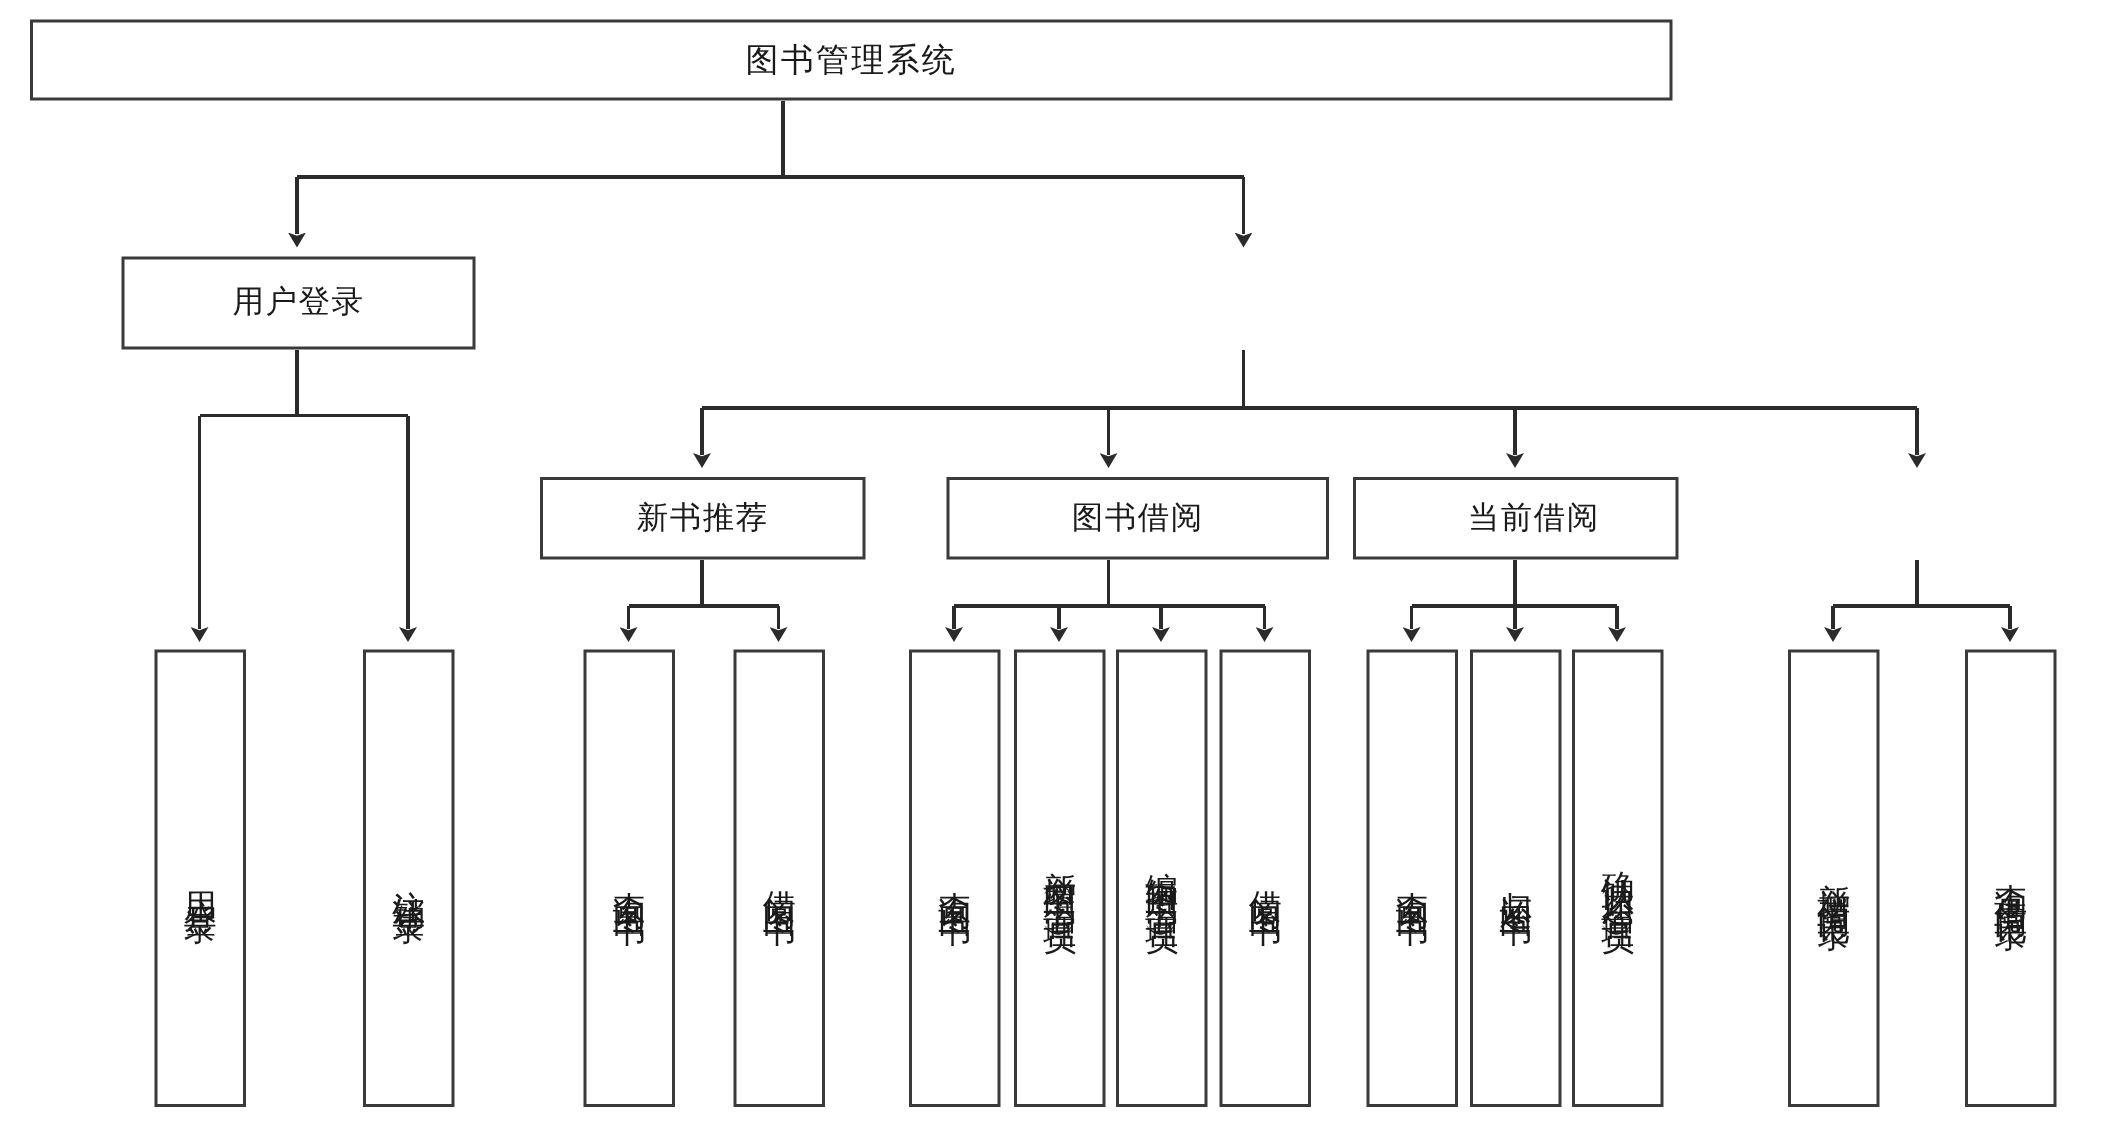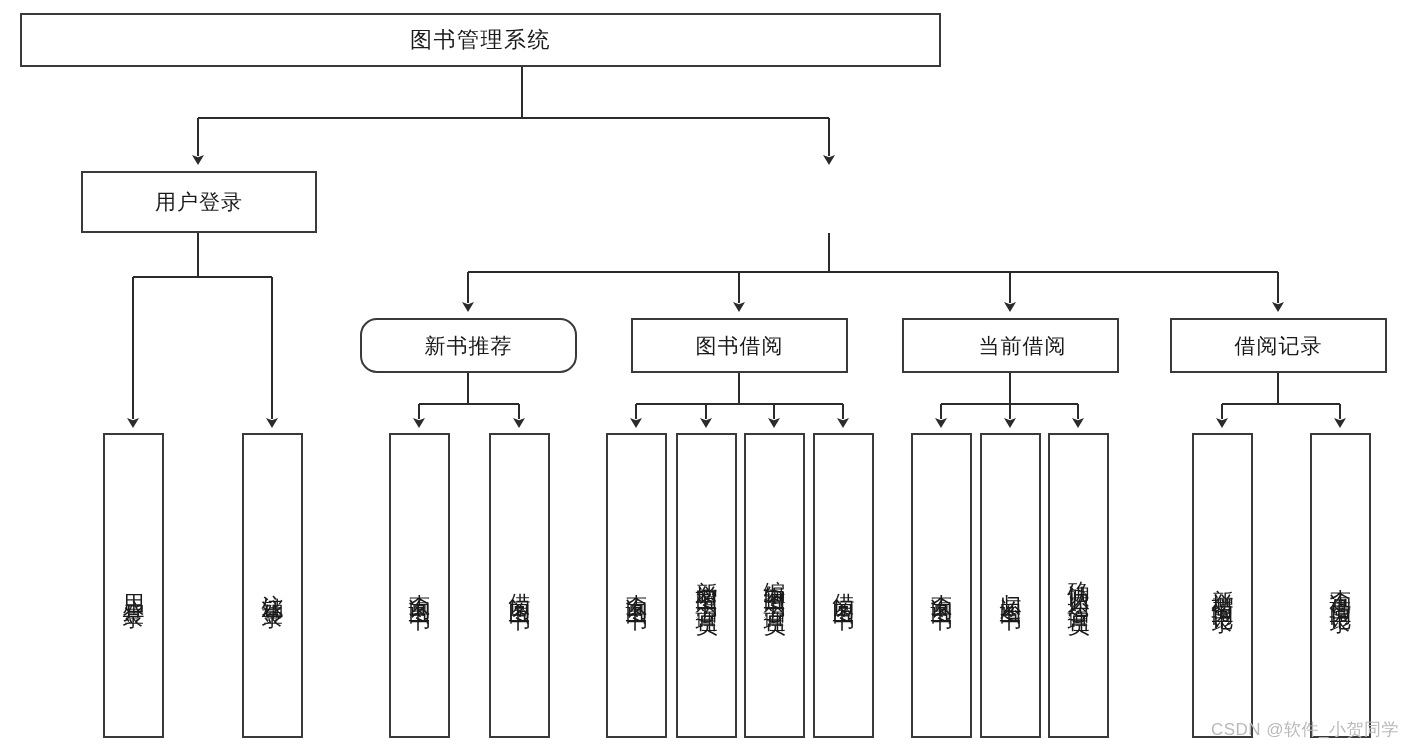--- a/index.html
+++ b/index.html
@@ -116,44 +116,41 @@
       <path d="M1010,404 L1010,419" marker-end="url(#arrow)"></path>
       <path d="M1078,404 L1078,419" marker-end="url(#arrow)"></path>
 
       <path d="M1278,373 L1278,404"></path>
       <path d="M1222,404 L1340,404"></path>
       <path d="M1222,404 L1222,419" marker-end="url(#arrow)"></path>
       <path d="M1340,404 L1340,419" marker-end="url(#arrow)"></path>
     </g>
   </svg>
 
-  <div class="node title" style="left:20px; top:13px; width:921px; height:54px;">
+  <div class="node title" style="left:20px; top:13px; width:1095px; height:54px;">
     <span>图书管理系统</span>
   </div>
 
   <div class="node h" style="left:81px; top:171px; width:236px; height:62px;">
     <span>用户登录</span>
   </div>
 
 
-  <div class="node h" style="left:360px; top:318px; width:217px; height:55px;border-radius:17px;">
+  <div class="node h" style="left:360px; top:318px; width:217px; height:55px;">
     <span>新书推荐</span>
   </div>
 
-  <div class="node h" style="left:631px; top:318px; width:217px; height:55px;">
+  <div class="node h" style="left:631px; top:318px; width:255px; height:55px;">
     <span>图书借阅</span>
   </div>
 
   <div class="node h" style="left:902px; top:318px; width:217px; height:55px;padding-left:24px;">
     <span>当前借阅</span>
   </div>
 
-  <div class="node h" style="left:1170px; top:318px; width:217px; height:55px;">
-    <span>借阅记录</span>
-  </div>
 
   <div class="node v" style="left:103px; top:433px; width:61px; height:305px;">
     <span class="vtext">用户登录</span>
   </div>
 
   <div class="node v" style="left:242px; top:433px; width:61px; height:305px;">
     <span class="vtext">注销登录</span>
   </div>
 
   <div class="node v" style="left:389px; top:433px; width:61px; height:305px;">
@@ -193,15 +190,14 @@
   </div>
 
   <div class="node v" style="left:1192px; top:433px; width:61px; height:305px;">
     <span class="vtext">新增借阅记录</span>
   </div>
 
   <div class="node v" style="left:1310px; top:433px; width:61px; height:305px;">
     <span class="vtext">查询借阅记录</span>
   </div>
 
-  <div class="watermark">CSDN @软件_小贺同学</div>
 
 </div>
 
 </body></html>

